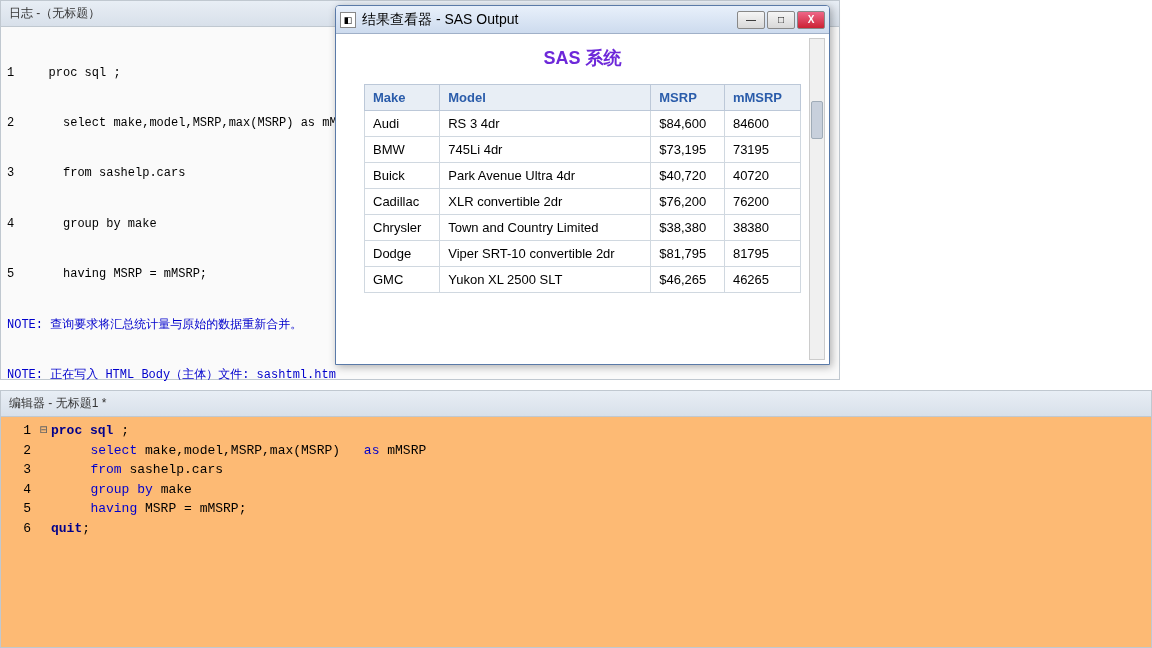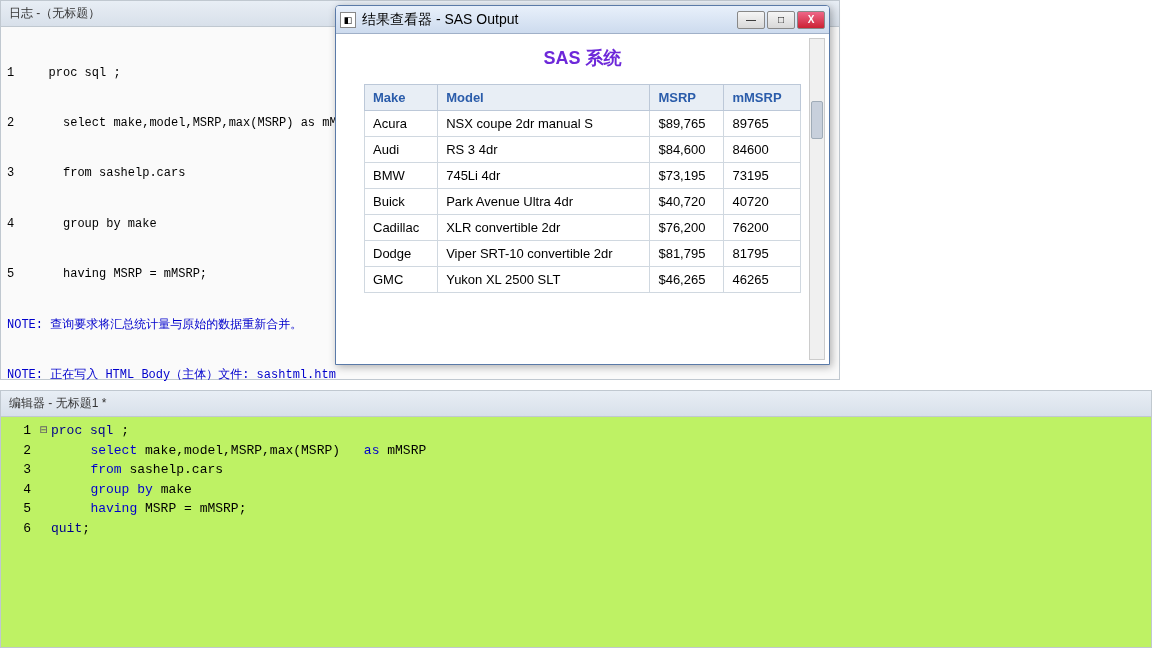--- a/index.html
+++ b/index.html
@@ -6,28 +6,28 @@
   body { font-family: Arial, "Microsoft YaHei", sans-serif; font-size: 12px; background: #fff; width: 1152px; height: 648px; overflow: hidden; position: relative; }
   
   .log-pane { position: absolute; left: 0; top: 0; width: 840px; height: 380px; border: 1px solid #c0c8d0; background: #fafafa; }
   .log-title { background: linear-gradient(#e8eef5, #d8e0ea); padding: 4px 8px; font-size: 12px; color: #333; border-bottom: 1px solid #c0c8d0; }
   .log-body { padding: 4px 6px; font-family: "Courier New", monospace; font-size: 12px; line-height: 1.4; white-space: pre; }
   .log-line { display: flex; }
   .log-num { width: 20px; color: #000; text-align: left; }
   .log-txt { color: #000; }
   .log-note { color: #0000cc; }
   
-  .editor-pane { position: absolute; left: 0; top: 390px; width: 1152px; height: 258px; border: 1px solid #c0c8d0; background: #bef264; }
+  .editor-pane { position: absolute; left: 0; top: 390px; width: 1152px; height: 258px; border: 1px solid #c0c8d0; background: #fdba74; }
   .editor-title { background: linear-gradient(#e8eef5, #d8e0ea); padding: 4px 8px; font-size: 12px; color: #333; border-bottom: 1px solid #c0c8d0; }
   .editor-body { padding: 4px 6px; font-family: "Courier New", monospace; font-size: 13px; line-height: 1.5; }
   .ed-row { display: flex; }
   .ed-num { width: 30px; text-align: right; padding-right: 6px; color: #000; }
   .ed-gutter { width: 14px; text-align: center; color: #666; }
   .ed-code { white-space: pre; }
-  .kw { color: #00008b; font-weight: normal; }
+  .kw { color: #00008b; font-weight: bold; }
   .kw2 { color: #0000cc; margin-left: 16px; }
   
   .result-window { position: absolute; left: 335px; top: 5px; width: 495px; height: 360px; border: 1px solid #5a7aa8; background: #fff; box-shadow: 2px 2px 8px rgba(0,0,0,.3); border-radius: 4px 4px 0 0; overflow: hidden; }
   .result-titlebar { background: linear-gradient(#e8f0fb, #cddbee); height: 28px; display: flex; align-items: center; padding: 0 4px; border-bottom: 1px solid #a0b0c8; }
   .result-icon { width: 16px; height: 16px; background: #fff; border: 1px solid #888; margin-right: 6px; font-size: 9px; display: flex; align-items: center; justify-content: center; }
   .result-title { flex: 1; font-size: 14px; color: #000; }
   .win-btns { display: flex; gap: 2px; }
   .win-btn { width: 28px; height: 18px; border: 1px solid #888; background: linear-gradient(#f5f5f5,#d8d8d8); border-radius: 2px; display: flex; align-items: center; justify-content: center; font-size: 10px; cursor: pointer; }
   .win-btn.close { background: linear-gradient(#e68,#c23); color: #fff; font-weight: bold; }
   .result-content { height: calc(100% - 28px); overflow: hidden; position: relative; padding: 8px 28px 0 28px; }
@@ -81,26 +81,20 @@
       <thead>
         <tr>
           <th>Make</th>
           <th>Model</th>
           <th class="num">MSRP</th>
           <th class="num">mMSRP</th>
         </tr>
       </thead>
       <tbody id="result-rows">
           <tr>
-            <td>Acura</td>
-            <td>NSX coupe 2dr manual S</td>
-            <td class="num">$89,765</td>
-            <td class="num">89765</td>
-          </tr>
-          <tr>
             <td>Audi</td>
             <td>RS 3 4dr</td>
             <td class="num">$84,600</td>
             <td class="num">84600</td>
           </tr>
           <tr>
             <td>BMW</td>
             <td>745Li 4dr</td>
             <td class="num">$73,195</td>
             <td class="num">73195</td>
@@ -109,20 +103,26 @@
             <td>Buick</td>
             <td>Park Avenue Ultra 4dr</td>
             <td class="num">$40,720</td>
             <td class="num">40720</td>
           </tr>
           <tr>
             <td>Cadillac</td>
             <td>XLR convertible 2dr</td>
             <td class="num">$76,200</td>
             <td class="num">76200</td>
+          </tr>
+          <tr>
+            <td>Chrysler</td>
+            <td>Town and Country Limited</td>
+            <td class="num">$38,380</td>
+            <td class="num">38380</td>
           </tr>
           <tr>
             <td>Dodge</td>
             <td>Viper SRT-10 convertible 2dr</td>
             <td class="num">$81,795</td>
             <td class="num">81795</td>
           </tr>
           <tr>
             <td>GMC</td>
             <td>Yukon XL 2500 SLT</td>

